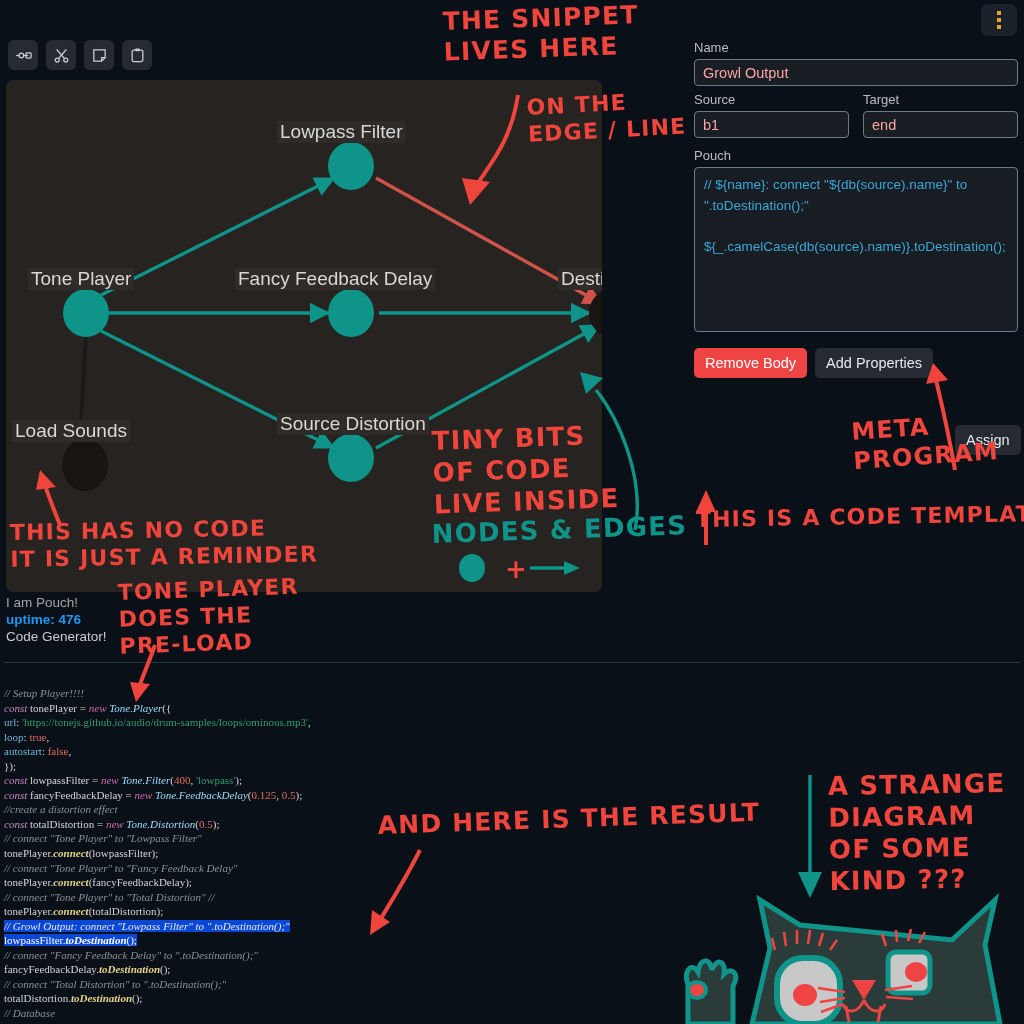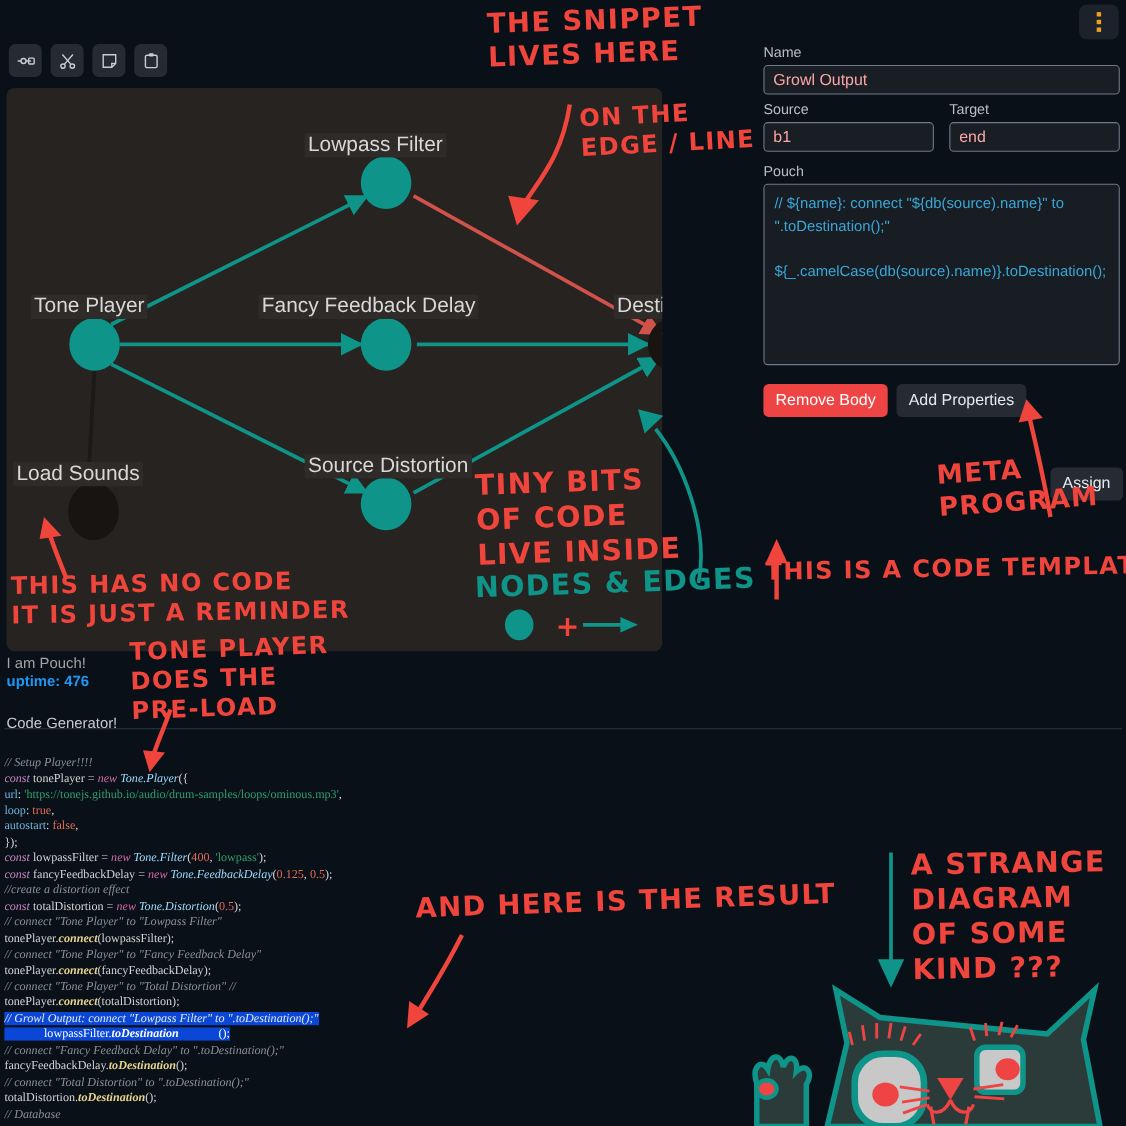--- a/index.html
+++ b/index.html
@@ -41,21 +41,21 @@
   .node-label {
     position: absolute; color: #d8d8d8; font-size: 19px;
     background: #2e2b28; padding: 0 3px; white-space: nowrap;
     font-family: "Liberation Sans", sans-serif;
   }
 
   
   .status { position: absolute; left: 6px; top: 594px; font-size: 13.5px; line-height: 17px; }
   .status .l1 { color: #a3a3a3; }
   .status .l2 { color: #2196f3; font-weight: bold; }
-  .status .l3 { color: #c9ccd1; margin-top: 21px; }
+  .status .l3 { color: #c9ccd1; }
 
   .divider { position: absolute; left: 4px; top: 662px; width: 1016px; height: 1px; background: #2a3642; }
 
   
   .code {
     position: absolute; left: 4px; top: 686px; width: 700px;
     font-family: Liberation Serif, serif;
     font-size: 11px; line-height: 14.55px;
     white-space: pre;
   }
@@ -66,21 +66,21 @@
   .cls { color: #9cdcfe; font-style: italic; }
   .fn { color: #e8d48b; font-style: italic; font-weight: bold; }
   .str { color: #2e9e6e; }
   .num { color: #e06c5a; }
   .bool { color: #e06c5a; }
   .pl { color: #d4d4d4; }
   .prop { color: #6fb4d8; }
   .hl { background: #0b47d6; color: #ffffff; }
   .hl .cm { color: #e4e9ee; }
   .hl .fn { color: #ffffff; }
-  .hl .pl { color: #ffffff; padding-left: 36px; }
+  .hl .pl { color: #ffffff; }
 
   
   .panel { position: absolute; left: 694px; top: 40px; width: 324px; }
   .fld-label { color: #b9bec6; font-size: 13px; margin-bottom: 4px; display: block; }
   .inp {
     width: 100%; background: #191d24; border: 1px solid #6e7a86; border-radius: 4px;
     color: #fca5a5; font-size: 14.5px; padding: 5px 8px; height: 27px;
     font-family: "Liberation Sans", sans-serif; outline: none;
   }
   .row2 { display: flex; gap: 14px; margin-top: 6px; }

